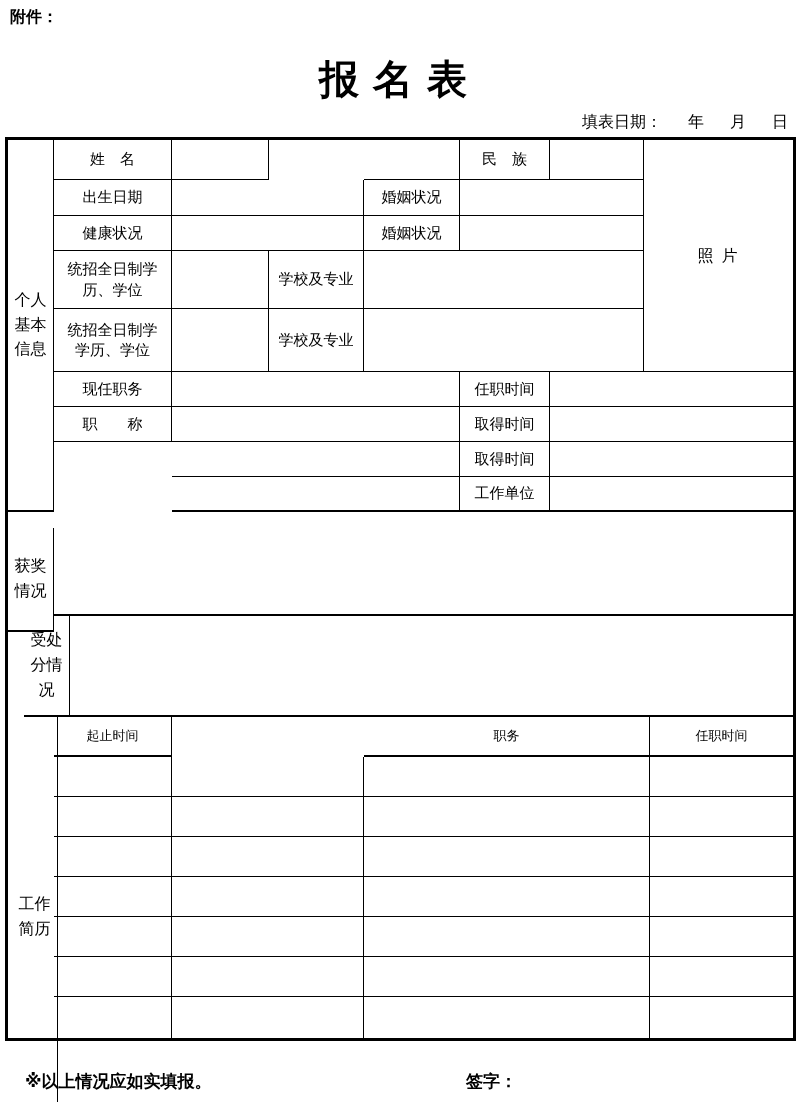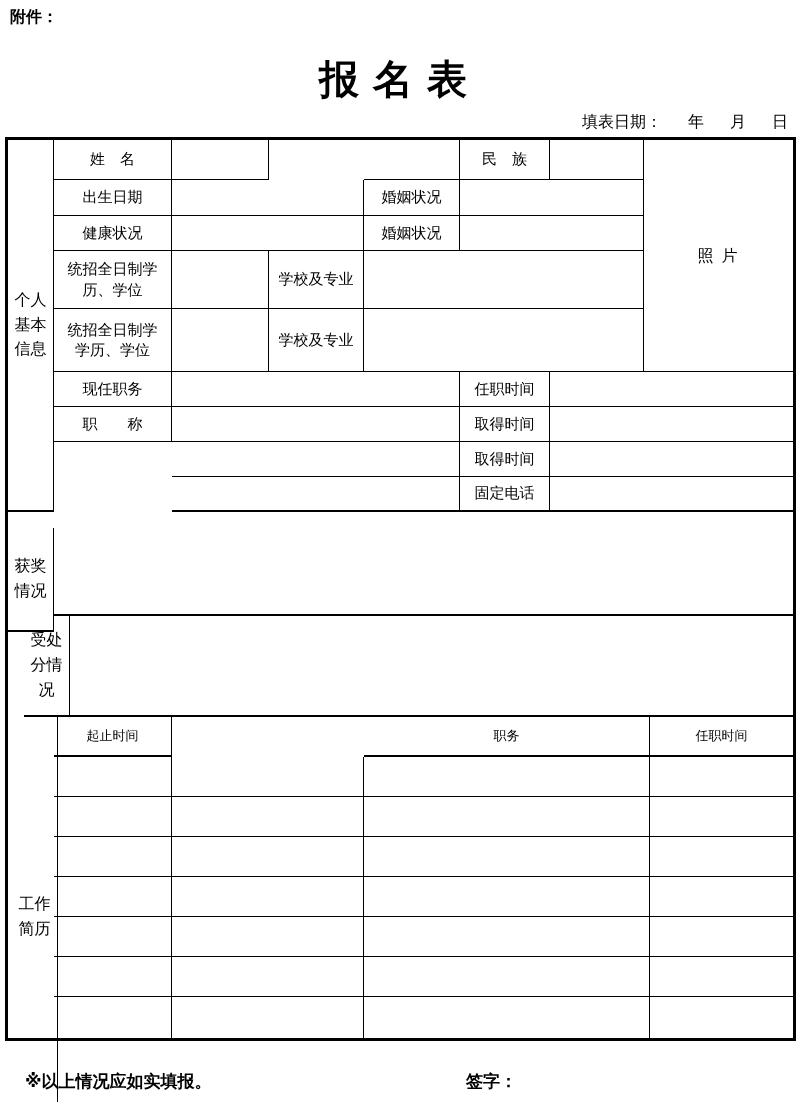--- a/index.html
+++ b/index.html
@@ -103,21 +103,21 @@
   <div class="cell" style="left:46px;top:267px;width:118px;height:35px">职　　称</div>
   <div class="cell" style="left:164px;top:267px;width:288px;height:35px"></div>
   <div class="cell" style="left:452px;top:267px;width:90px;height:35px">取得时间</div>
   <div class="cell no-r" style="left:542px;top:267px;width:243px;height:35px"></div>
 
   <div class="cell" style="left:164px;top:302px;width:288px;height:35px"></div>
   <div class="cell" style="left:452px;top:302px;width:90px;height:35px">取得时间</div>
   <div class="cell no-r" style="left:542px;top:302px;width:243px;height:35px"></div>
 
   <div class="cell bb2" style="left:164px;top:337px;width:288px;height:35px"></div>
-  <div class="cell bb2" style="left:452px;top:337px;width:90px;height:35px">固定电话</div>
+  <div class="cell bb2" style="left:452px;top:337px;width:90px;height:35px">工作单位</div>
   <div class="cell no-r bb2" style="left:542px;top:337px;width:243px;height:35px"></div>
 
   <div class="cell vlabel bb2" style="left:0px;top:388px;width:46px;height:104px">获奖
 情况</div>
   <div class="cell no-r bb2" style="left:46px;top:372px;width:739px;height:104px"></div>
 
   <div class="cell vlabel bb2" style="left:16px;top:476px;width:46px;height:101px">受处
 分情
 况</div>
   <div class="cell no-r bb2" style="left:46px;top:476px;width:739px;height:101px"></div>

